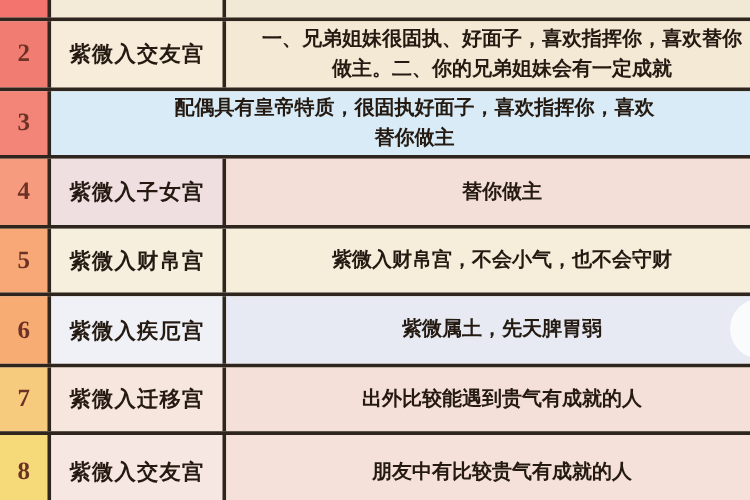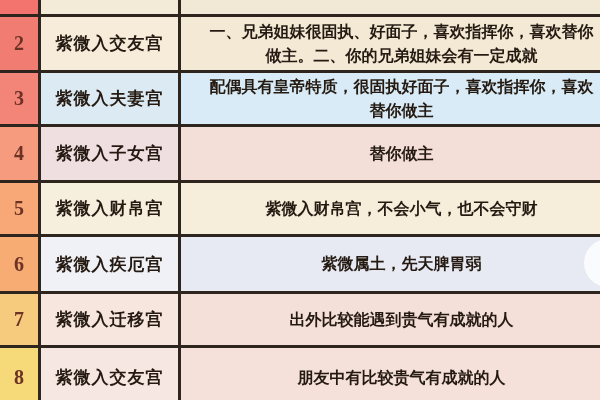--- a/index.html
+++ b/index.html
@@ -97,21 +97,20 @@
       <div class="cell c-num" style="background-color: rgb(241, 124, 114);">2</div>
       <div class="cell c-name" style="background-color: rgb(246, 236, 217);">紫微入交友宫</div>
       <div class="cell c-desc" style="background-color: rgb(244, 233, 212);">
         <div class="desc-line">一、兄弟姐妹很固执、好面子，喜欢指挥你，喜欢替你</div>
         <div class="desc-line">做主。二、你的兄弟姐妹会有一定成就</div>
       </div>
     </div>
 
     <div class="row">
       <div class="cell c-num" style="background-color: rgb(243, 132, 120);">3</div>
-      <div class="cell c-name" style="background-color: rgb(220, 235, 243);">紫微入夫妻宫</div>
       <div class="cell c-desc" style="background-color: rgb(216, 235, 246);">
         <div class="desc-line">配偶具有皇帝特质，很固执好面子，喜欢指挥你，喜欢</div>
         <div class="desc-line">替你做主</div>
       </div>
     </div>
 
     <div class="row">
       <div class="cell c-num" style="background-color: rgb(246, 155, 125);">4</div>
       <div class="cell c-name" style="background-color: rgb(239, 223, 224);">紫微入子女宫</div>
       <div class="cell c-desc" style="background-color: rgb(243, 222, 216);">

